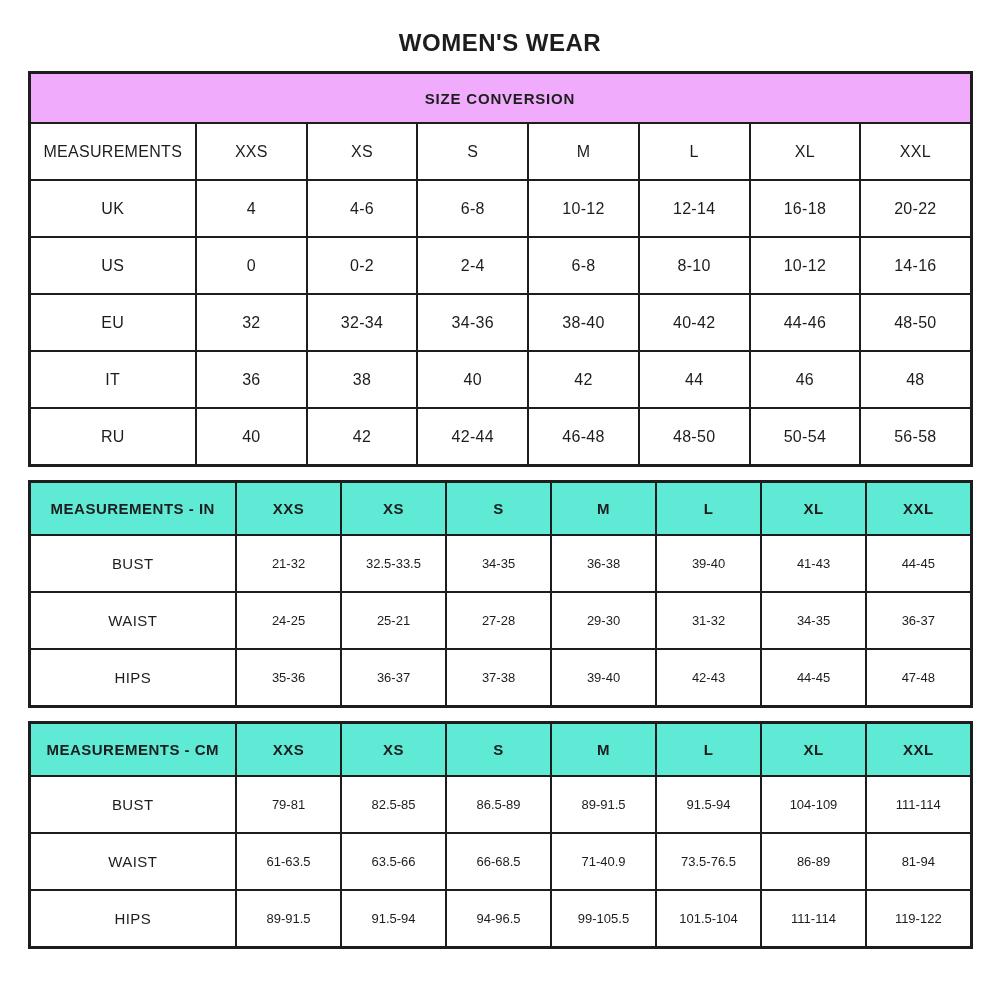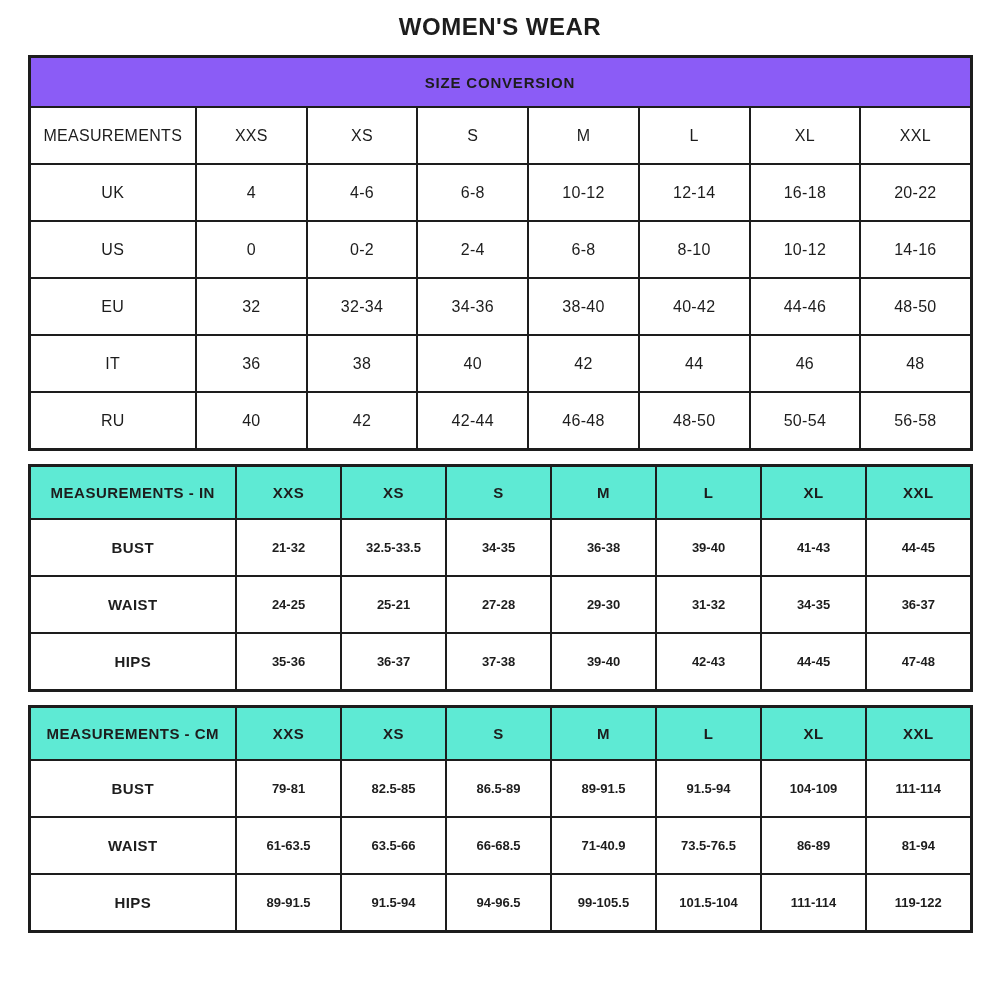--- a/index.html
+++ b/index.html
@@ -7,21 +7,21 @@
     padding: 0;
     background: #ffffff;
     width: 1000px;
     font-family: "Liberation Sans", "DejaVu Sans", sans-serif;
     color: #1d1d1d;
   }
   .page {
     width: 1000px;
     height: 1000px;
     box-sizing: border-box;
-    padding-top: 12px;
+    padding-top: 28px;
   }
   .title {
     text-align: center;
     font-size: 24px;
     font-weight: 700;
     letter-spacing: 0.5px;
     margin: 0 0 13px 0;
     line-height: 30px;
   }
   table {
@@ -34,37 +34,37 @@
   td, th {
     border: 2px solid #1d1d1d;
     text-align: center;
     vertical-align: middle;
     padding: 0 2px;
     overflow: hidden;
   }
   
   .conv col.c0 { width: 167px; }
   .banner {
-    background: #8b5cf6;
+    background: #f0abfc;
     height: 48px;
     font-size: 15px;
     font-weight: 700;
     letter-spacing: 0.8px;
   }
   .conv .cell { height: 55px; font-size: 16px; font-weight: 400; letter-spacing: 0.3px; }
   
   .meas col.c0 { width: 207px; }
   .meas thead td {
     background: #5eead4;
     height: 51px;
     font-size: 15px;
     font-weight: 700;
     letter-spacing: 0.5px;
   }
-  .meas tbody td { height: 55px; font-size: 13px; font-weight: 700; margin-top: 27px; }
+  .meas tbody td { height: 55px; font-size: 13px; font-weight: 400; margin-top: 27px; }
   .meas tbody td.rowlabel { font-size: 15px; letter-spacing: 0.4px; }
 </style>
 </head>
 <body>
 
 <div class="page">
 
   <h1 class="title">WOMEN'S WEAR</h1>
 
   <table class="conv">

